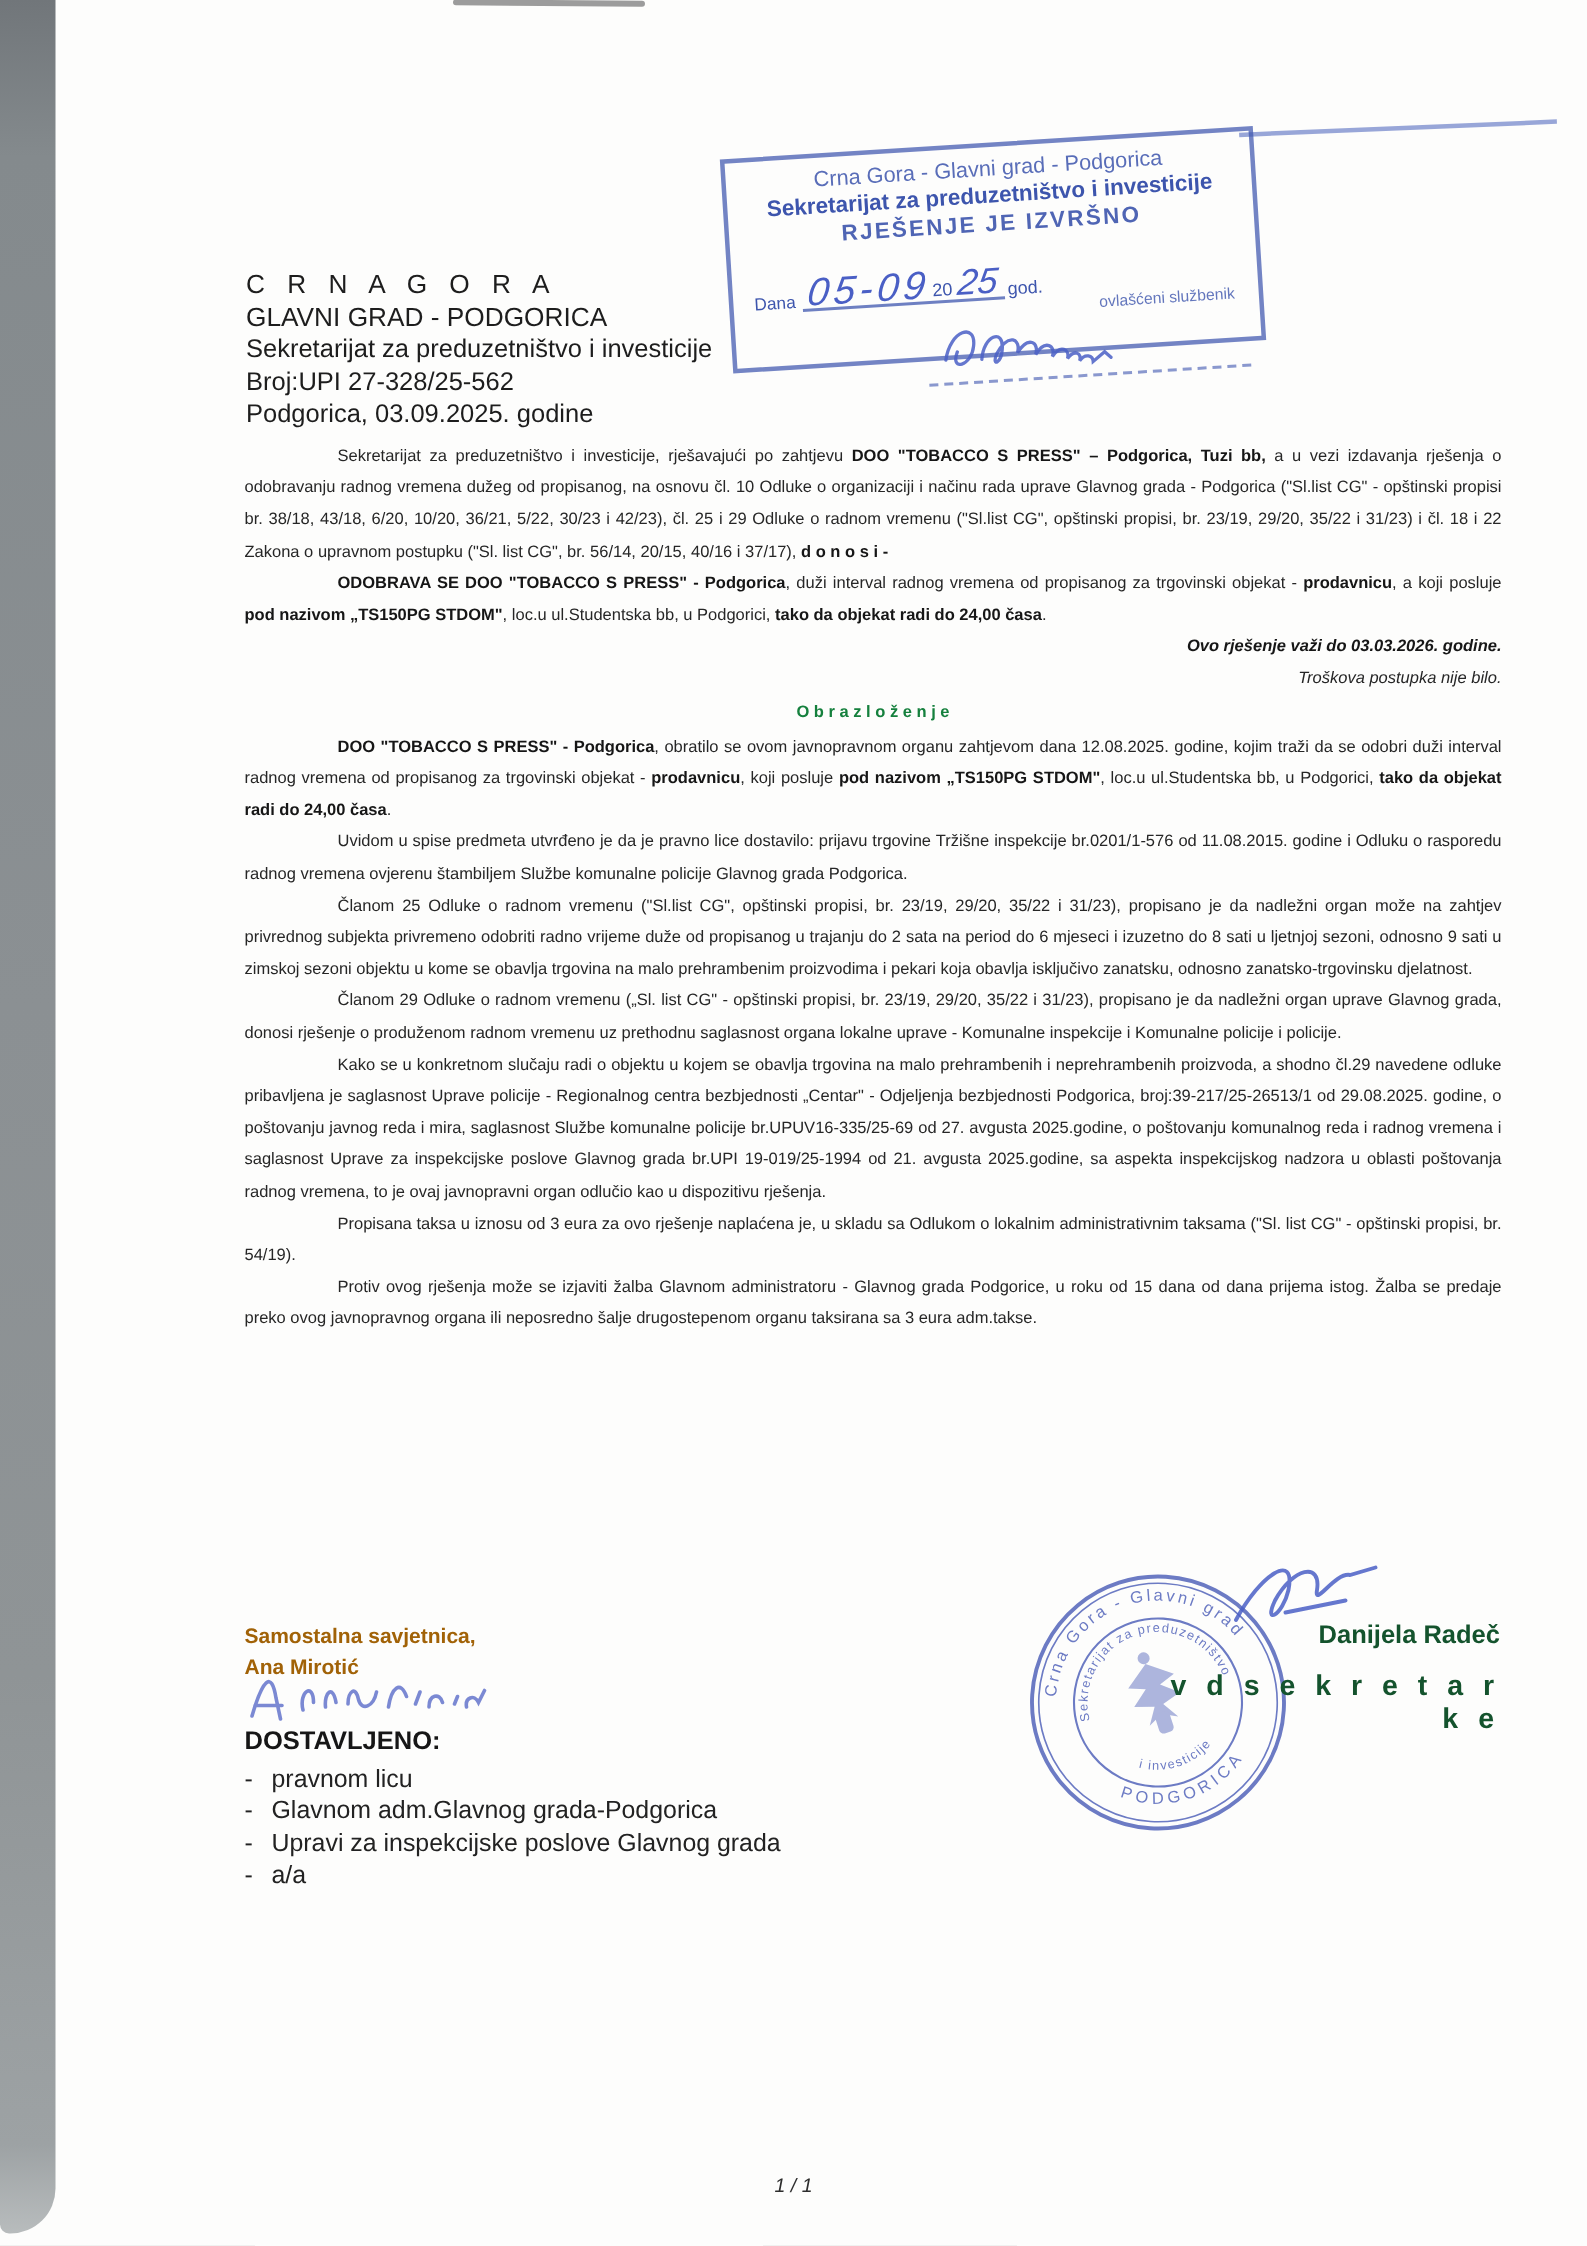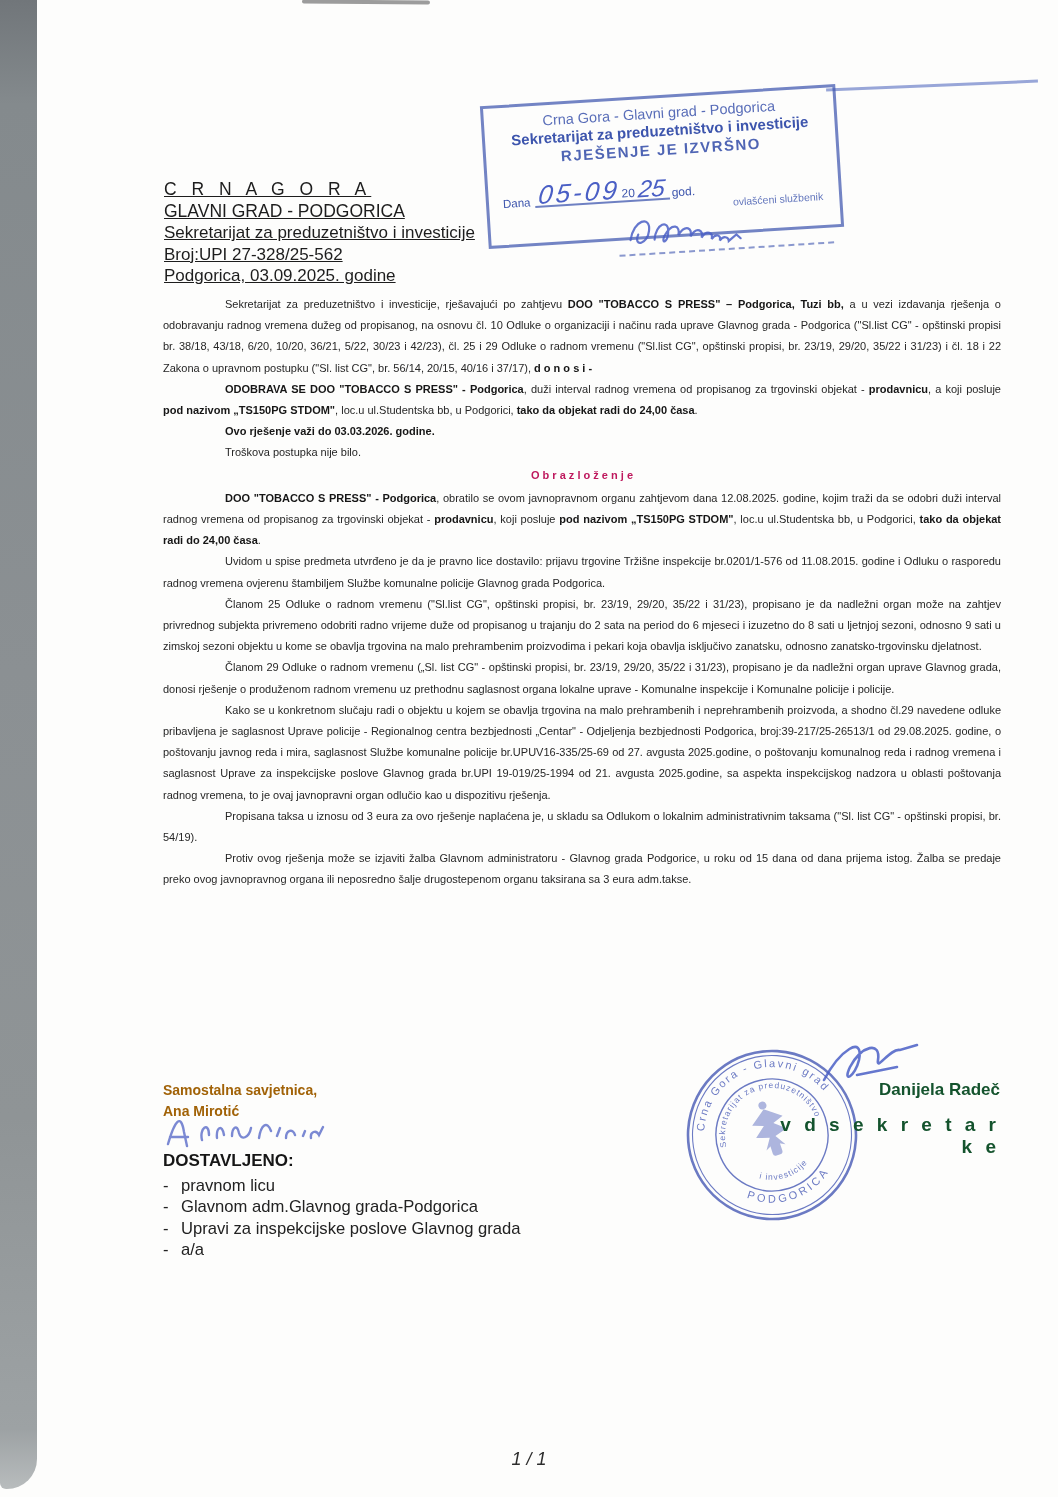--- a/index.html
+++ b/index.html
@@ -12,21 +12,21 @@
   .scan-strip{
     position:absolute;left:0;top:0;width:37px;height:1489px;
     background:linear-gradient(180deg,#71767a 0%,#848a8d 7%,#8b9093 45%,#8f9496 75%,#9da2a4 96%,#b8bcbd 100%);
     border-radius:0 0 30px 6px;
   }
   .top-artifact{
     position:absolute;left:302px;top:0;width:128px;height:4px;
     background:#3c3c3c;opacity:.5;transform:rotate(.4deg);border-radius:2px;
   }
   
-  .header{position:absolute;left:164px;top:179px;font-size:17px;line-height:21.6px;color:#1d1d1d;text-decoration:underline;}
+  .header{position:absolute;left:164px;top:179px;font-size:17px;line-height:21.6px;color:#1d1d1d;}
   .header .sp{letter-spacing:5px;font-size:17.5px;}
   .header .caps{font-size:17.5px;}
   
   .stamp-rect{
     position:absolute;left:484px;top:95px;width:350px;height:137px;
     transform:rotate(-3.6deg);
     border:3px solid rgba(61,85,175,.72);
     color:#3d55ad;text-align:center;
   }
   .stamp-rect .l1{font-size:14.5px;margin-top:7px;opacity:.85;}
@@ -39,36 +39,36 @@
   .hw-yr{font-size:24px;line-height:20px;margin-left:2px;}
   .stamp-daterow .small{font-size:12px;align-self:flex-end;margin:0 2px;}
   .officer{position:absolute;right:16px;top:102px;font-size:10.5px;opacity:.8;}
   .stamp-sig{position:absolute;right:8px;top:108px;width:215px;border-bottom:2px dashed rgba(61,85,175,.6);}
   .blue-streak{position:absolute;left:826px;top:84px;width:212px;height:2.5px;background:rgba(70,95,185,.55);transform:rotate(-2.4deg);}
   
   .flow{position:absolute;left:163px;top:294px;width:838px;font-size:11px;line-height:21.2px;text-align:justify;color:#262626;}
   .flow p{margin:0;text-indent:62px;}
   .flow .b,.b{font-weight:bold;color:#161616;}
   .flow .heading{ text-align:center;font-weight:bold;text-indent:0;margin:7px 0 14px;color:#161616;}
-  .flow .heading2{text-align:center;font-weight:bold;text-indent:0;margin:1px 0 2px;color:#be185d;}
-  .flow .oneline{text-align:left;}
+  .flow .heading2{text-align:center;font-weight:bold;text-indent:0;margin:1px 0 2px;color:#15803d;}
+  .flow .oneline{text-align:right;font-style:italic;}
   
   .sign-left{position:absolute;left:163px;top:1080px;font-size:14px;line-height:21px;font-weight:bold;color:#a16207;}
   .sig-ana{position:absolute;left:160px;top:1104px;}
   .sign-right{position:absolute;left:760px;top:1080px;width:240px;text-align:right;color:#14532d;}
   .sign-right .nm{font-size:17px;font-weight:bold;}
   .sign-right .ttl{font-size:19px;font-weight:bold;letter-spacing:4px;margin-top:14px;}
   .sig-big{position:absolute;left:812px;top:1028px;}
   .round-stamp{position:absolute;left:683px;top:1046px;}
   
   .dost{position:absolute;left:163px;top:1150px;font-size:16.6px;line-height:21.6px;color:#222;}
   .dost .ttl{font-weight:bold;font-size:17px;margin-bottom:3px;color:#161616;}
   .dl-item .dash{display:inline-block;width:18px;}
   
-  .footer{position:absolute;left:50%;transform:translateX(-50%);top:1449px;font-size:18px;font-style:italic;color:#2d2d2d;}
+  .footer{position:absolute;left:50%;transform:translateX(-50%);top:1449px;font-size:13px;font-style:italic;color:#2d2d2d;}
 </style>
 </head>
 <body>
 
 <div class="page">
 
   <div class="scan-strip"></div>
   <div class="top-artifact"></div>
   <div class="blue-streak"></div>
 

